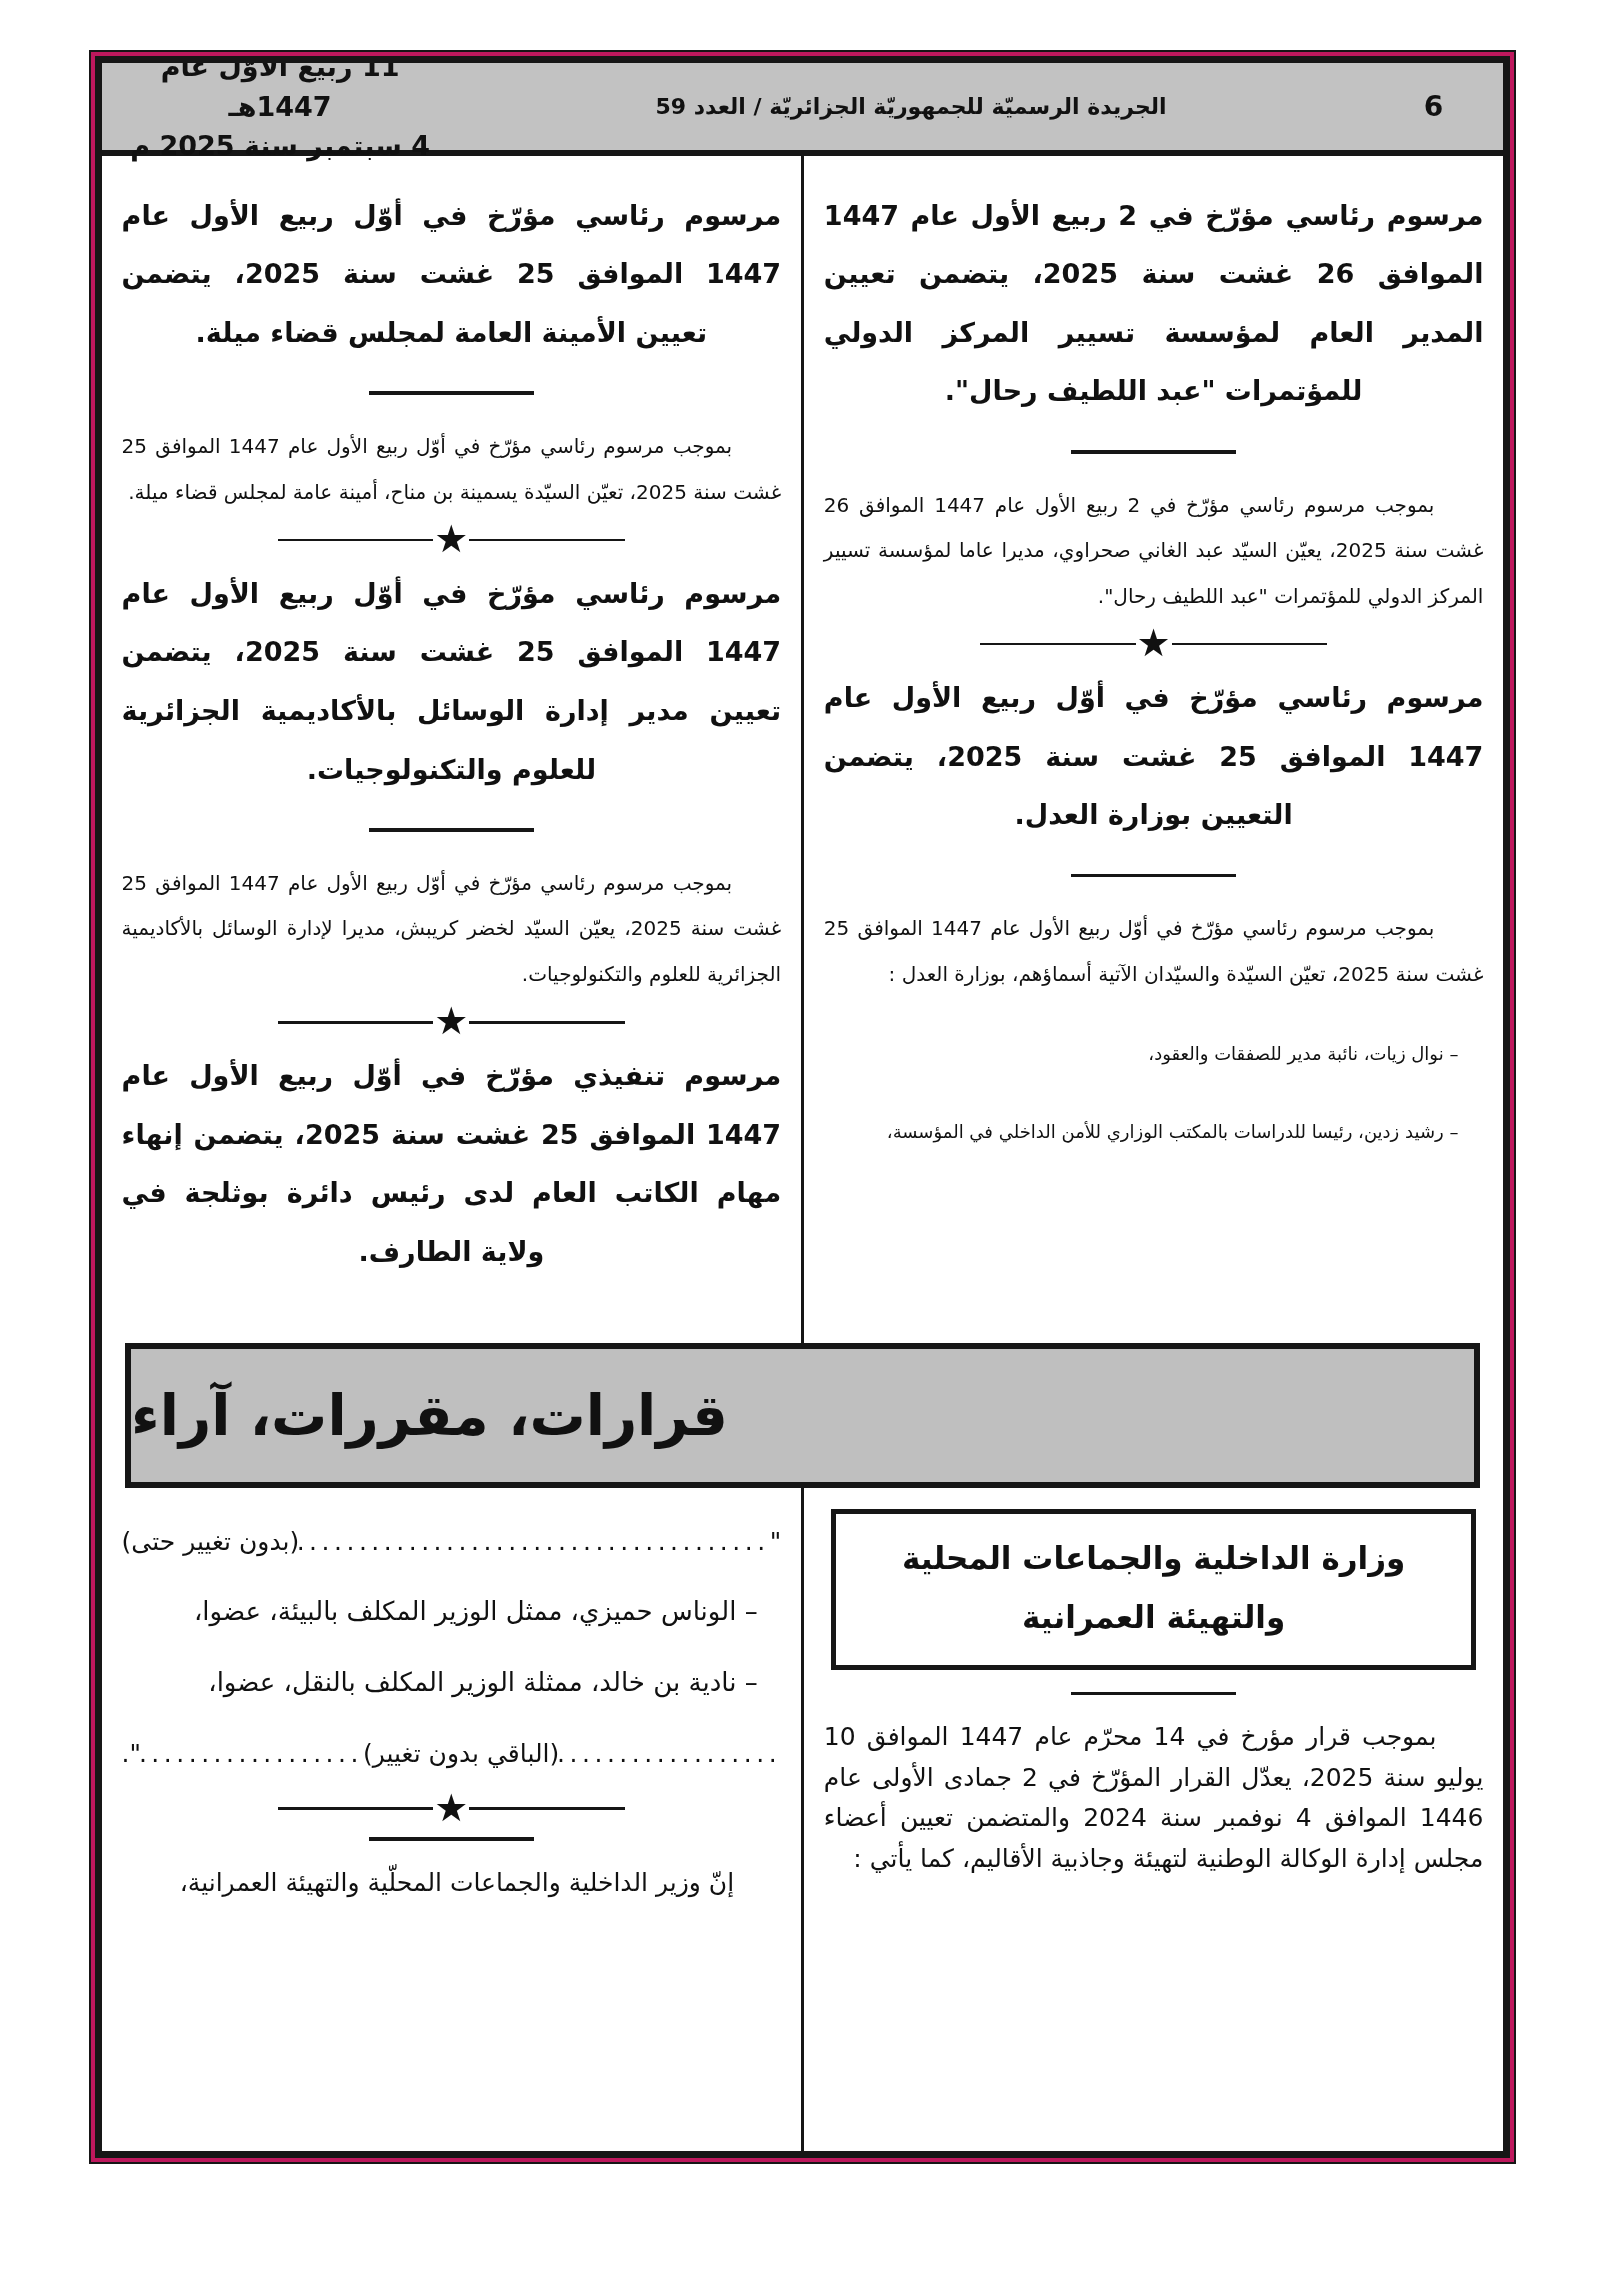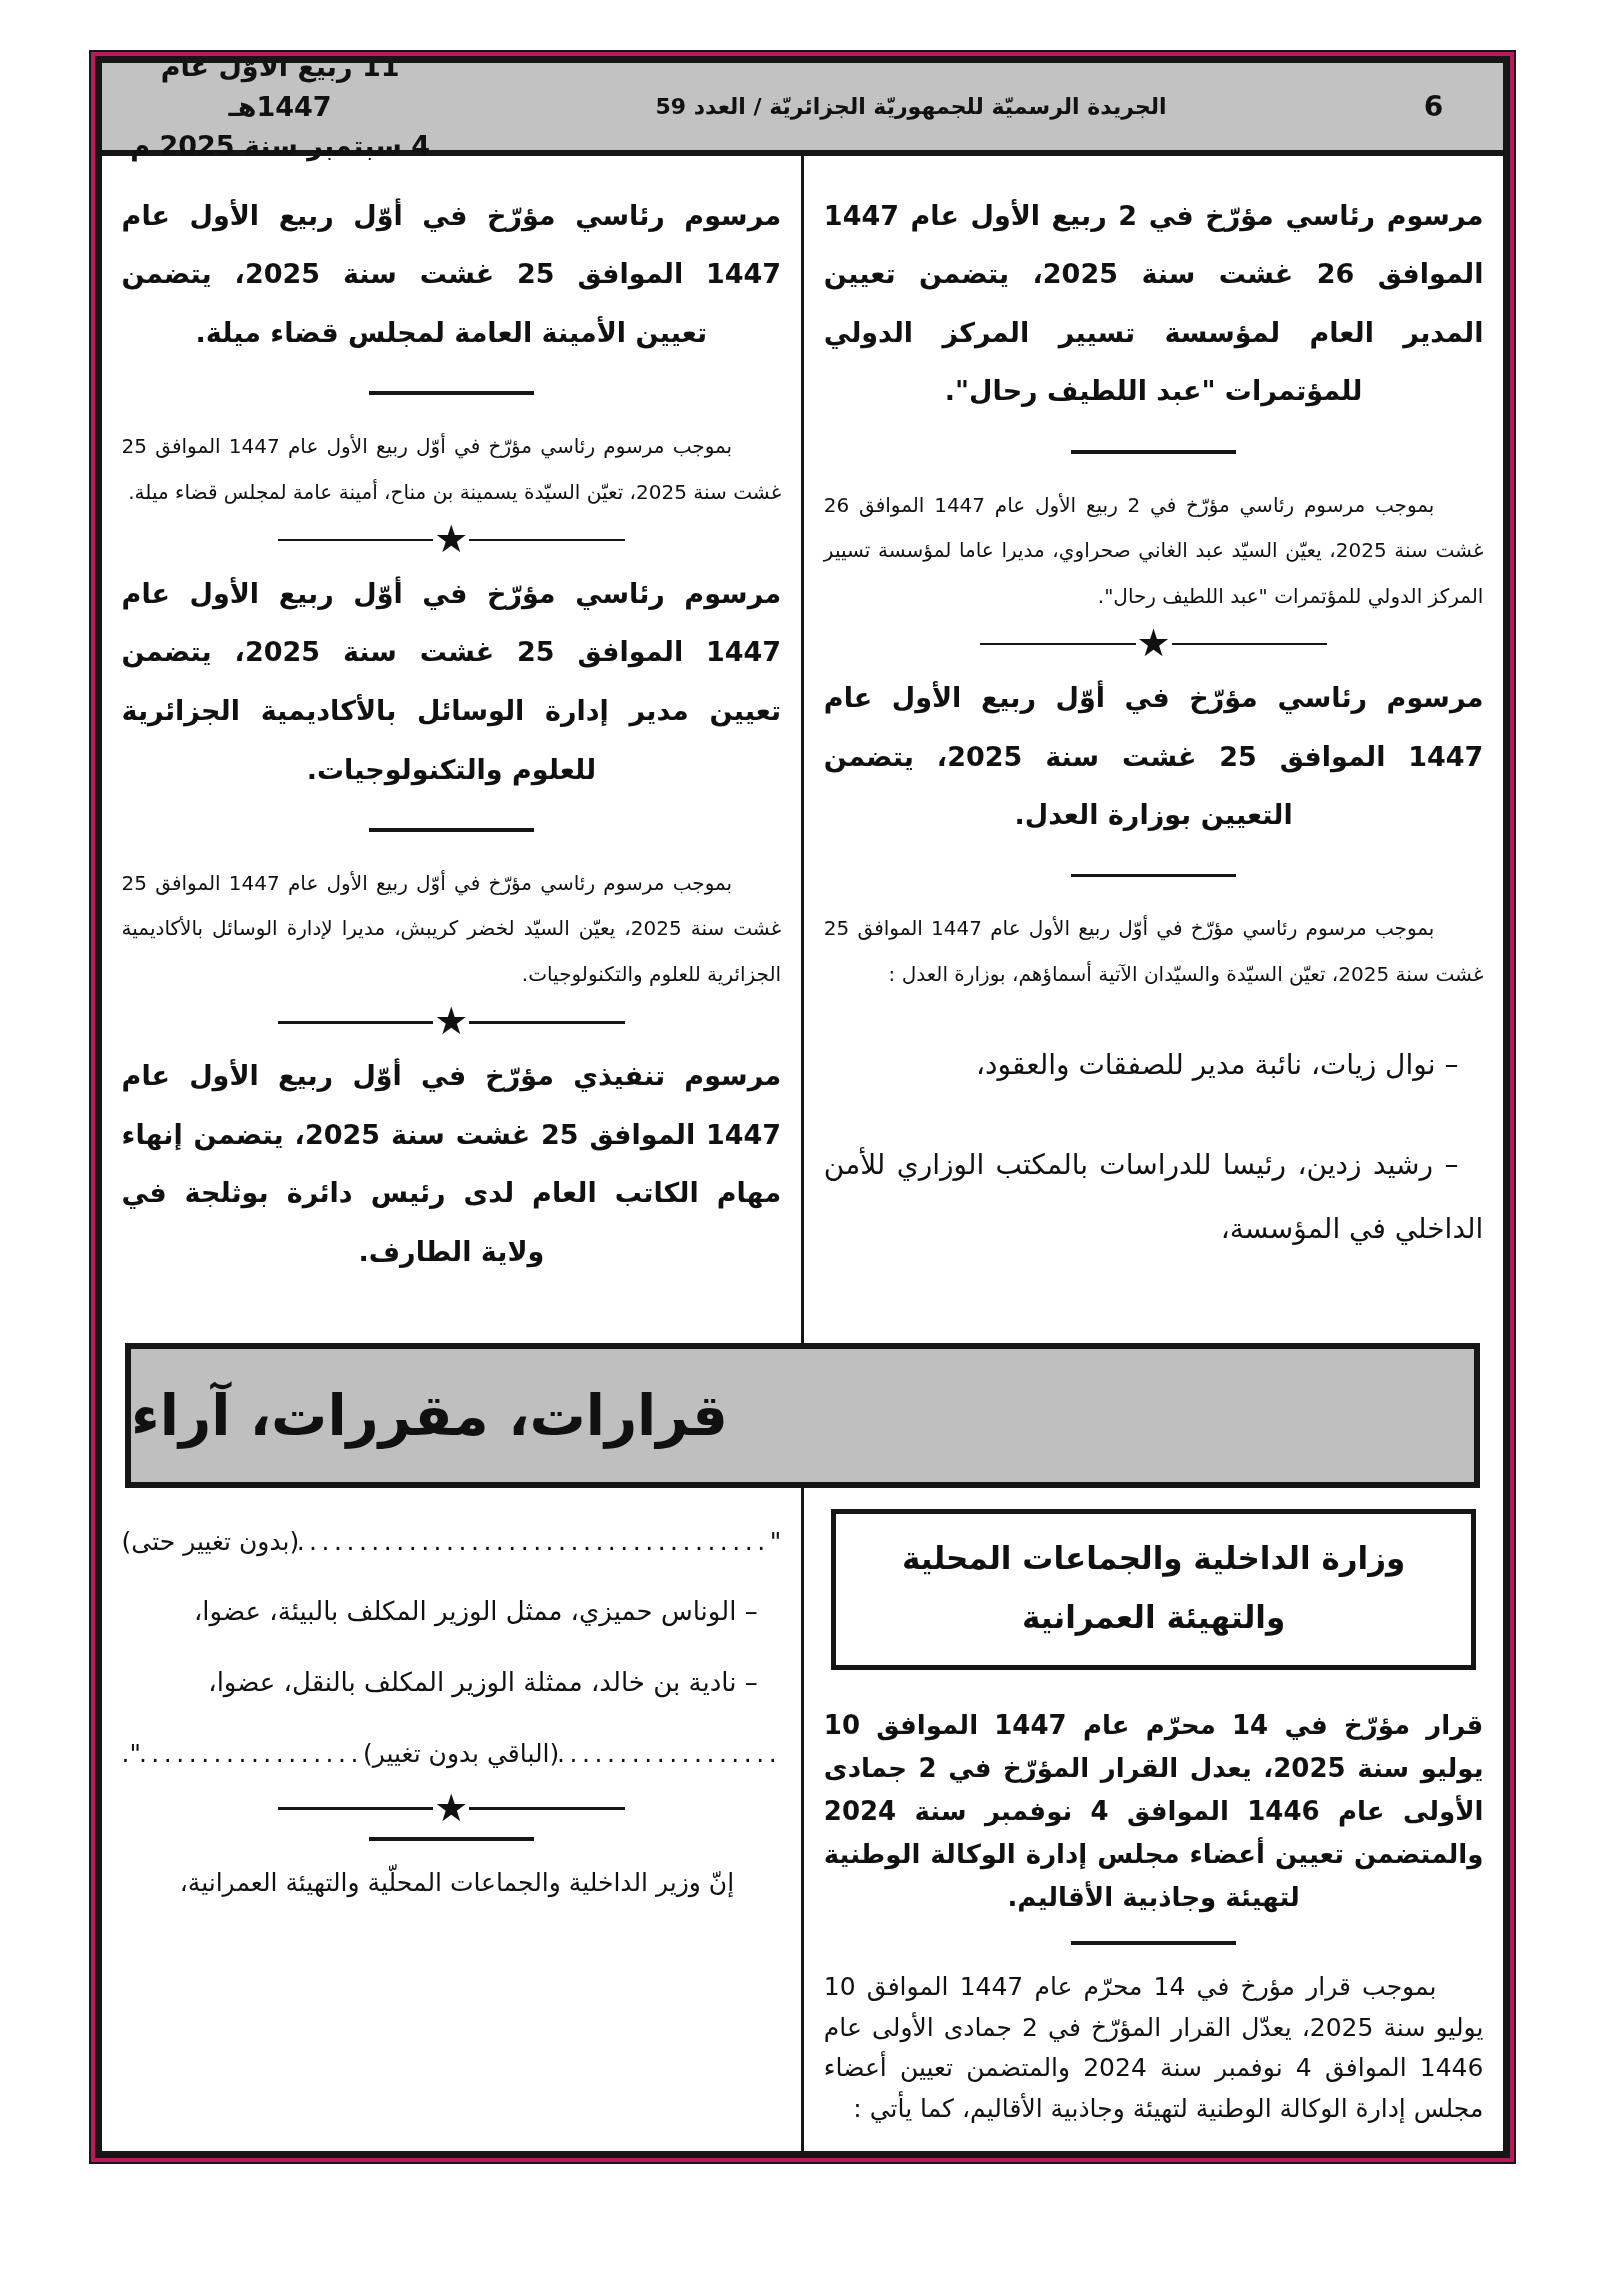--- a/index.html
+++ b/index.html
@@ -24,21 +24,21 @@
   .columns{display:flex;direction:rtl;overflow:hidden;}
   .columns.top{flex:0 0 auto;height:1187px;}
   .columns.bottom{flex:1 1 auto;}
   .vdivider{flex:0 0 2.7px;background:#161616;}
   .col{flex:1 1 0;min-width:0;padding:31px 20px 0;overflow:hidden;}
   .col-b{padding-top:20px;}
 
   
   .h-bold{font-weight:bold;font-size:27px;line-height:2.17;text-align:justify;text-align-last:center;margin:0 0 5.4px;}
   .par{font-size:20px;line-height:2.28;text-align:justify;text-indent:49px;margin:0;}
-  .member{font-size:28px;line-height:2.28;text-align:justify;text-indent:25px;margin:36px 0 0;}
+  .member{font-size:18px;line-height:2.28;text-align:justify;text-indent:25px;margin:36px 0 0;}
 
   
   .sep{width:165px;height:3.6px;background:#161616;margin:29px auto;}
   .sep-sm{margin:22px auto;}
   .star-sep{display:flex;align-items:center;justify-content:center;width:347px;margin:23.5px auto;}
   .star-sep .line{flex:1;height:2.7px;background:#161616;}
   .star-sep .star{font-size:38px;line-height:0;margin:0 0.9px;transform:translateY(-0.9px);}
 
   
   .banner{flex:0 0 auto;margin:0 23.5px;height:145px;background:#bfbfbf;border:6.3px solid #161616;
@@ -119,21 +119,20 @@
         <div class="banner-text">قرارات، مقررات، آراء</div>
       </div>
 
       <div class="columns bottom">
 
         <div class="col col-b">
           <div class="ministry-box">
             <div>وزارة الداخلية والجماعات المحلية</div>
             <div>والتهيئة العمرانية</div>
           </div>
-          <p class="h-tight">قرار مؤرّخ في 14 محرّم عام 1447 الموافق 10 يوليو سنة 2025، يعدل القرار المؤرّخ في 2 جمادى الأولى عام 1446 الموافق 4 نوفمبر سنة 2024 والمتضمن تعيين أعضاء مجلس إدارة الوكالة الوطنية لتهيئة وجاذبية الأقاليم.</p>
           <div class="sep sep-sm"></div>
           <p class="par-tight">بموجب قرار مؤرخ في 14 محرّم عام 1447 الموافق 10 يوليو سنة 2025، يعدّل القرار المؤرّخ في 2 جمادى الأولى عام 1446 الموافق 4 نوفمبر سنة 2024 والمتضمن تعيين أعضاء مجلس إدارة الوكالة الوطنية لتهيئة وجاذبية الأقاليم، كما يأتي :</p>
         </div>
 
         <div class="vdivider"></div>
 
         <div class="col col-b">
           <div class="dotted-line">
             <span class="tok">"</span>
             <span class="dotfill">...................................................................................................................................</span>

